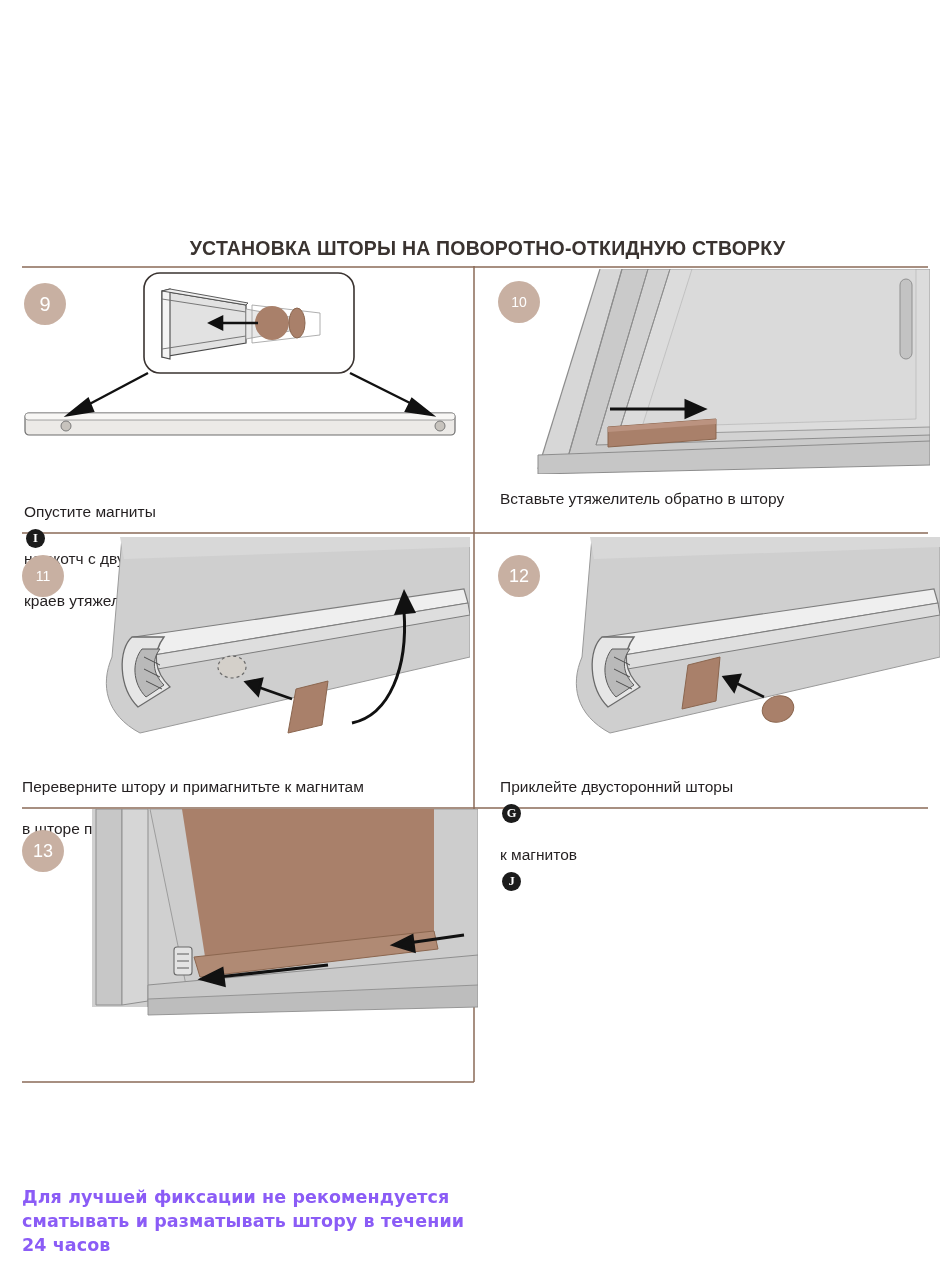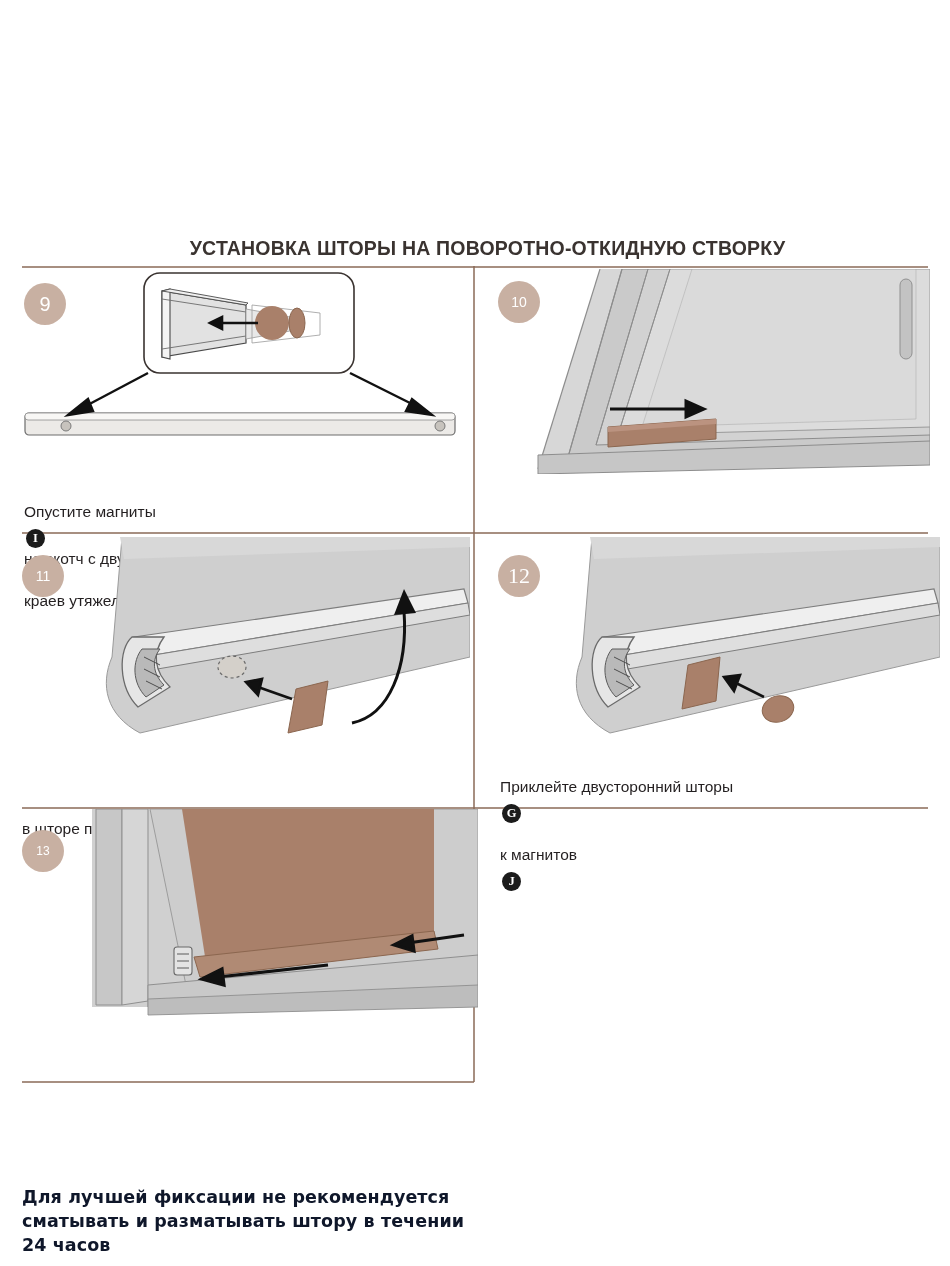--- a/index.html
+++ b/index.html
@@ -82,21 +82,21 @@
 
   
   .footer-note {
     position: absolute;
     left: 22px;
     top: 1160px;
     width: 620px;
     font-size: 17.5px;
     line-height: 24px;
     font-weight: 700;
-    color: #0f172a;
+    color: #8b5cf6;
     white-space: pre-line;
     font-family: "DejaVu Sans", sans-serif;
     letter-spacing: 0.1px;
   }
 
   
   .ill {
     position: absolute;
     overflow: hidden;
   }
@@ -184,20 +184,21 @@
       <path d="M78 158 L186 150 L186 170 L78 178 Z" fill="#a9806a" stroke="#8b664f" stroke-width="1"></path>
       <path d="M78 158 L186 150 L186 155 L78 163 Z" fill="#bb9380"></path>
 
       <g stroke="#111" stroke-width="3" fill="#111">
         <line x1="80" y1="140" x2="160" y2="140"></line>
         <polygon points="174,140 156,132 156,148"></polygon>
       </g>
     </svg>
   </div>
 
+  <div class="caption" style="left:500px; top:463px; width:420px;">Вставьте утяжелитель обратно в штору</div>
 
   <div class="badge" style="left:22px; top:530px; font-size:14px;">11</div>
 
   <div class="ill" style="left:60px; top:512px; width:410px; height:220px;">
     <svg width="410" height="220" viewBox="0 0 410 220">
 
       <path d="M52 120 C40 148 46 178 80 196 L410 120 L410 0 L62 0 Z" fill="#cfcfcf" stroke="#9a9a9a" stroke-width="1"></path>
       <path d="M60 0 L410 0 L410 10 L64 22 Z" fill="#d8d8d8"></path>
 
       <path d="M74 100 L404 52 L408 66 L82 120 Z" fill="#efefef" stroke="#7d7d7d" stroke-width="1.2"></path>
@@ -221,26 +222,26 @@
       </g>
 
       <g fill="none" stroke="#111" stroke-width="3">
         <path d="M292 186 C330 178 348 130 344 74"></path>
       </g>
       <polygon points="344,52 334,78 356,76" fill="#111"></polygon>
     </svg>
   </div>
 
   <div class="caption" style="left:22px; top:730px; width:452px;">
-    <br>
+    <span>Переверните штору и  примагнитьте к магнитам</span><br>
     <span>в шторе пластины для магнитов</span>
     <span class="marker">J</span>
   </div>
 
-  <div class="badge" style="left:498px; top:530px; font-size:22px;font-family:Liberation Serif, serif;">12</div>
+  <div class="badge" style="left:498px; top:530px; font-size:18px;">12</div>
 
   <div class="ill" style="left:530px; top:512px; width:410px; height:220px;">
     <svg width="410" height="220" viewBox="0 0 410 220">
       <path d="M52 120 C40 148 46 178 80 196 L410 120 L410 0 L62 0 Z" fill="#cfcfcf" stroke="#9a9a9a" stroke-width="1"></path>
       <path d="M60 0 L410 0 L410 10 L64 22 Z" fill="#d8d8d8"></path>
       <path d="M74 100 L404 52 L408 66 L82 120 Z" fill="#efefef" stroke="#7d7d7d" stroke-width="1.2"></path>
       <path d="M82 120 L408 66 L410 78 L86 134 Z" fill="#dedede" stroke="#7d7d7d" stroke-width="1"></path>
       <path d="M72 100 C58 112 58 150 78 170 L110 150 C94 134 92 116 104 100 Z" fill="#e6e6e6" stroke="#6a6a6a" stroke-width="1.3"></path>
       <path d="M82 112 C72 124 72 146 86 160 L104 148 C92 136 92 122 100 112 Z" fill="#b9b9b9" stroke="#5a5a5a" stroke-width="1"></path>
       <g stroke="#4d4d4d" stroke-width="1">
@@ -260,21 +261,21 @@
     </svg>
   </div>
 
   <div class="caption" style="left:500px; top:730px; width:430px;">
     <span>Приклейте двусторонний шторы</span>
     <span class="marker">G</span><br>
     <span>к магнитов</span>
     <span class="marker">J</span>
   </div>
 
-  <div class="badge" style="left:22px; top:805px; font-size:12px;">13</div>
+  <div class="badge" style="left:22px; top:805px; font-size:18px;">13</div>
 
   <div class="ill" style="left:78px; top:784px; width:400px; height:210px;">
     <svg width="400" height="210" viewBox="0 0 400 210">
 
       <path d="M14 0 L400 0 L400 198 L14 198 Z" fill="#d0d0d0"></path>
       <path d="M18 0 L44 0 L44 196 L18 196 Z" fill="#c7c7c7" stroke="#8f8f8f" stroke-width="1"></path>
       <path d="M44 0 L70 0 L70 192 L44 196 Z" fill="#d6d6d6" stroke="#8f8f8f" stroke-width="1"></path>
 
       <path d="M72 0 L400 0 L400 150 L110 186 Z" fill="#cdcdcd" stroke="#9c9c9c" stroke-width="1"></path>
 

